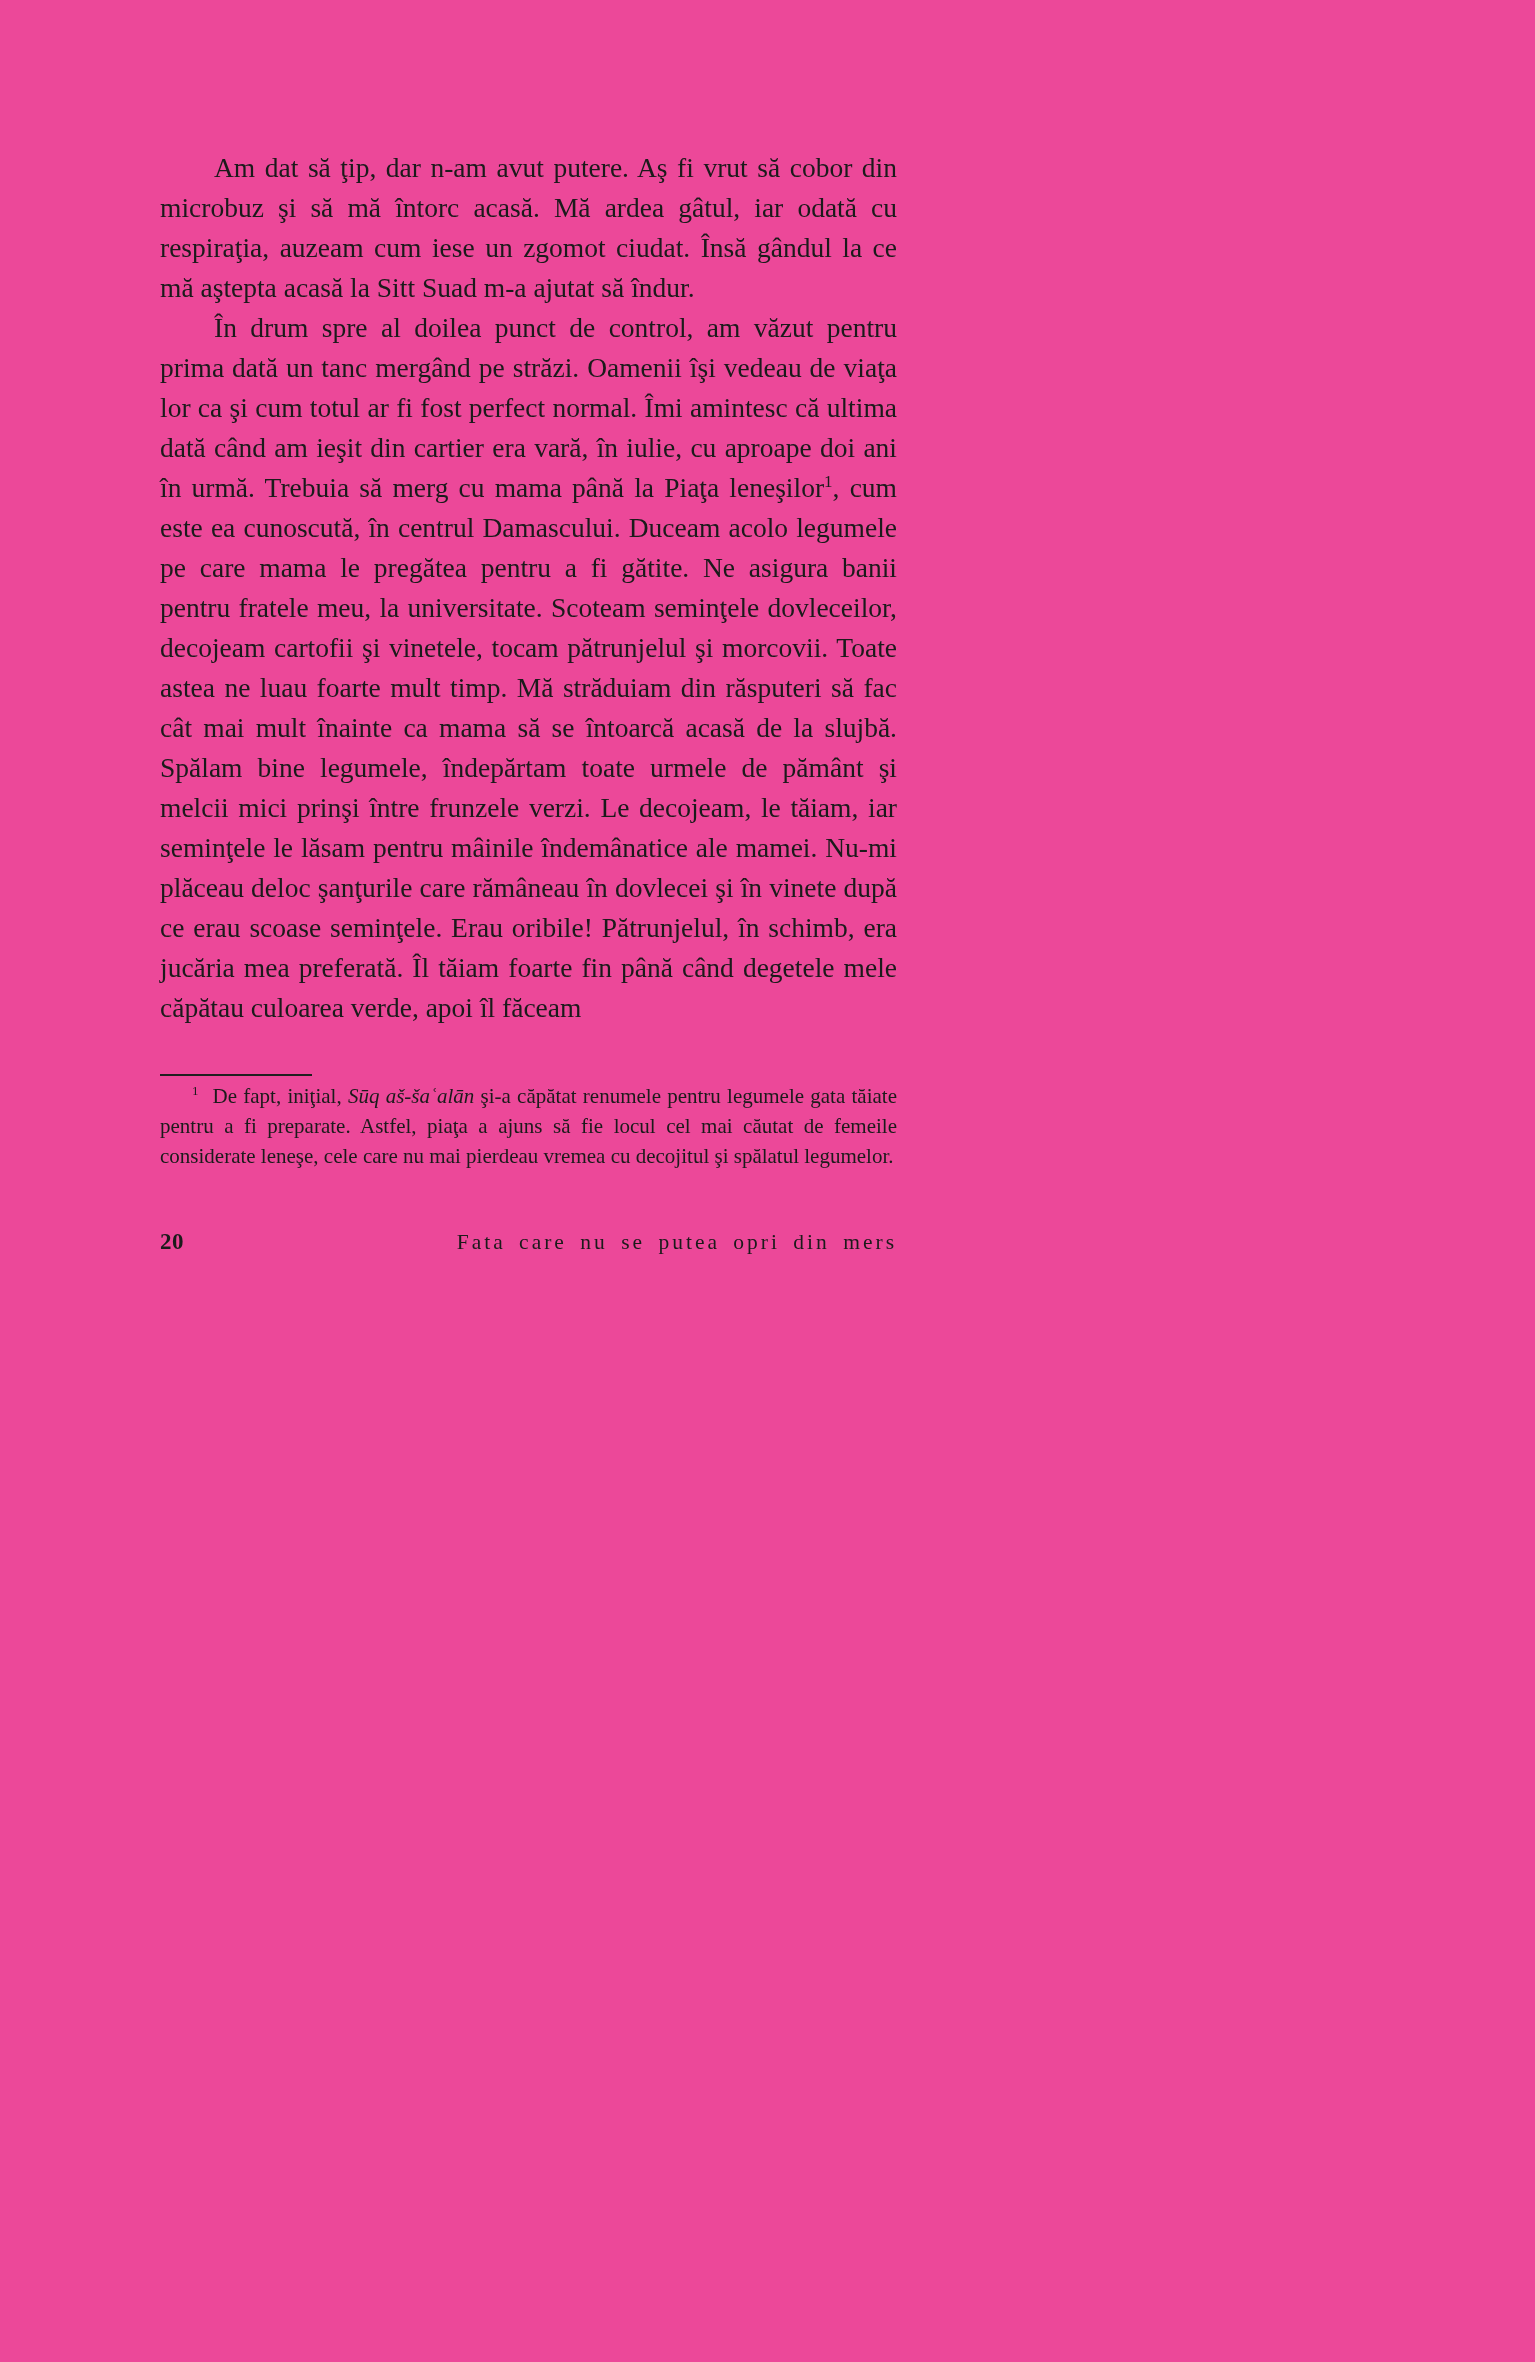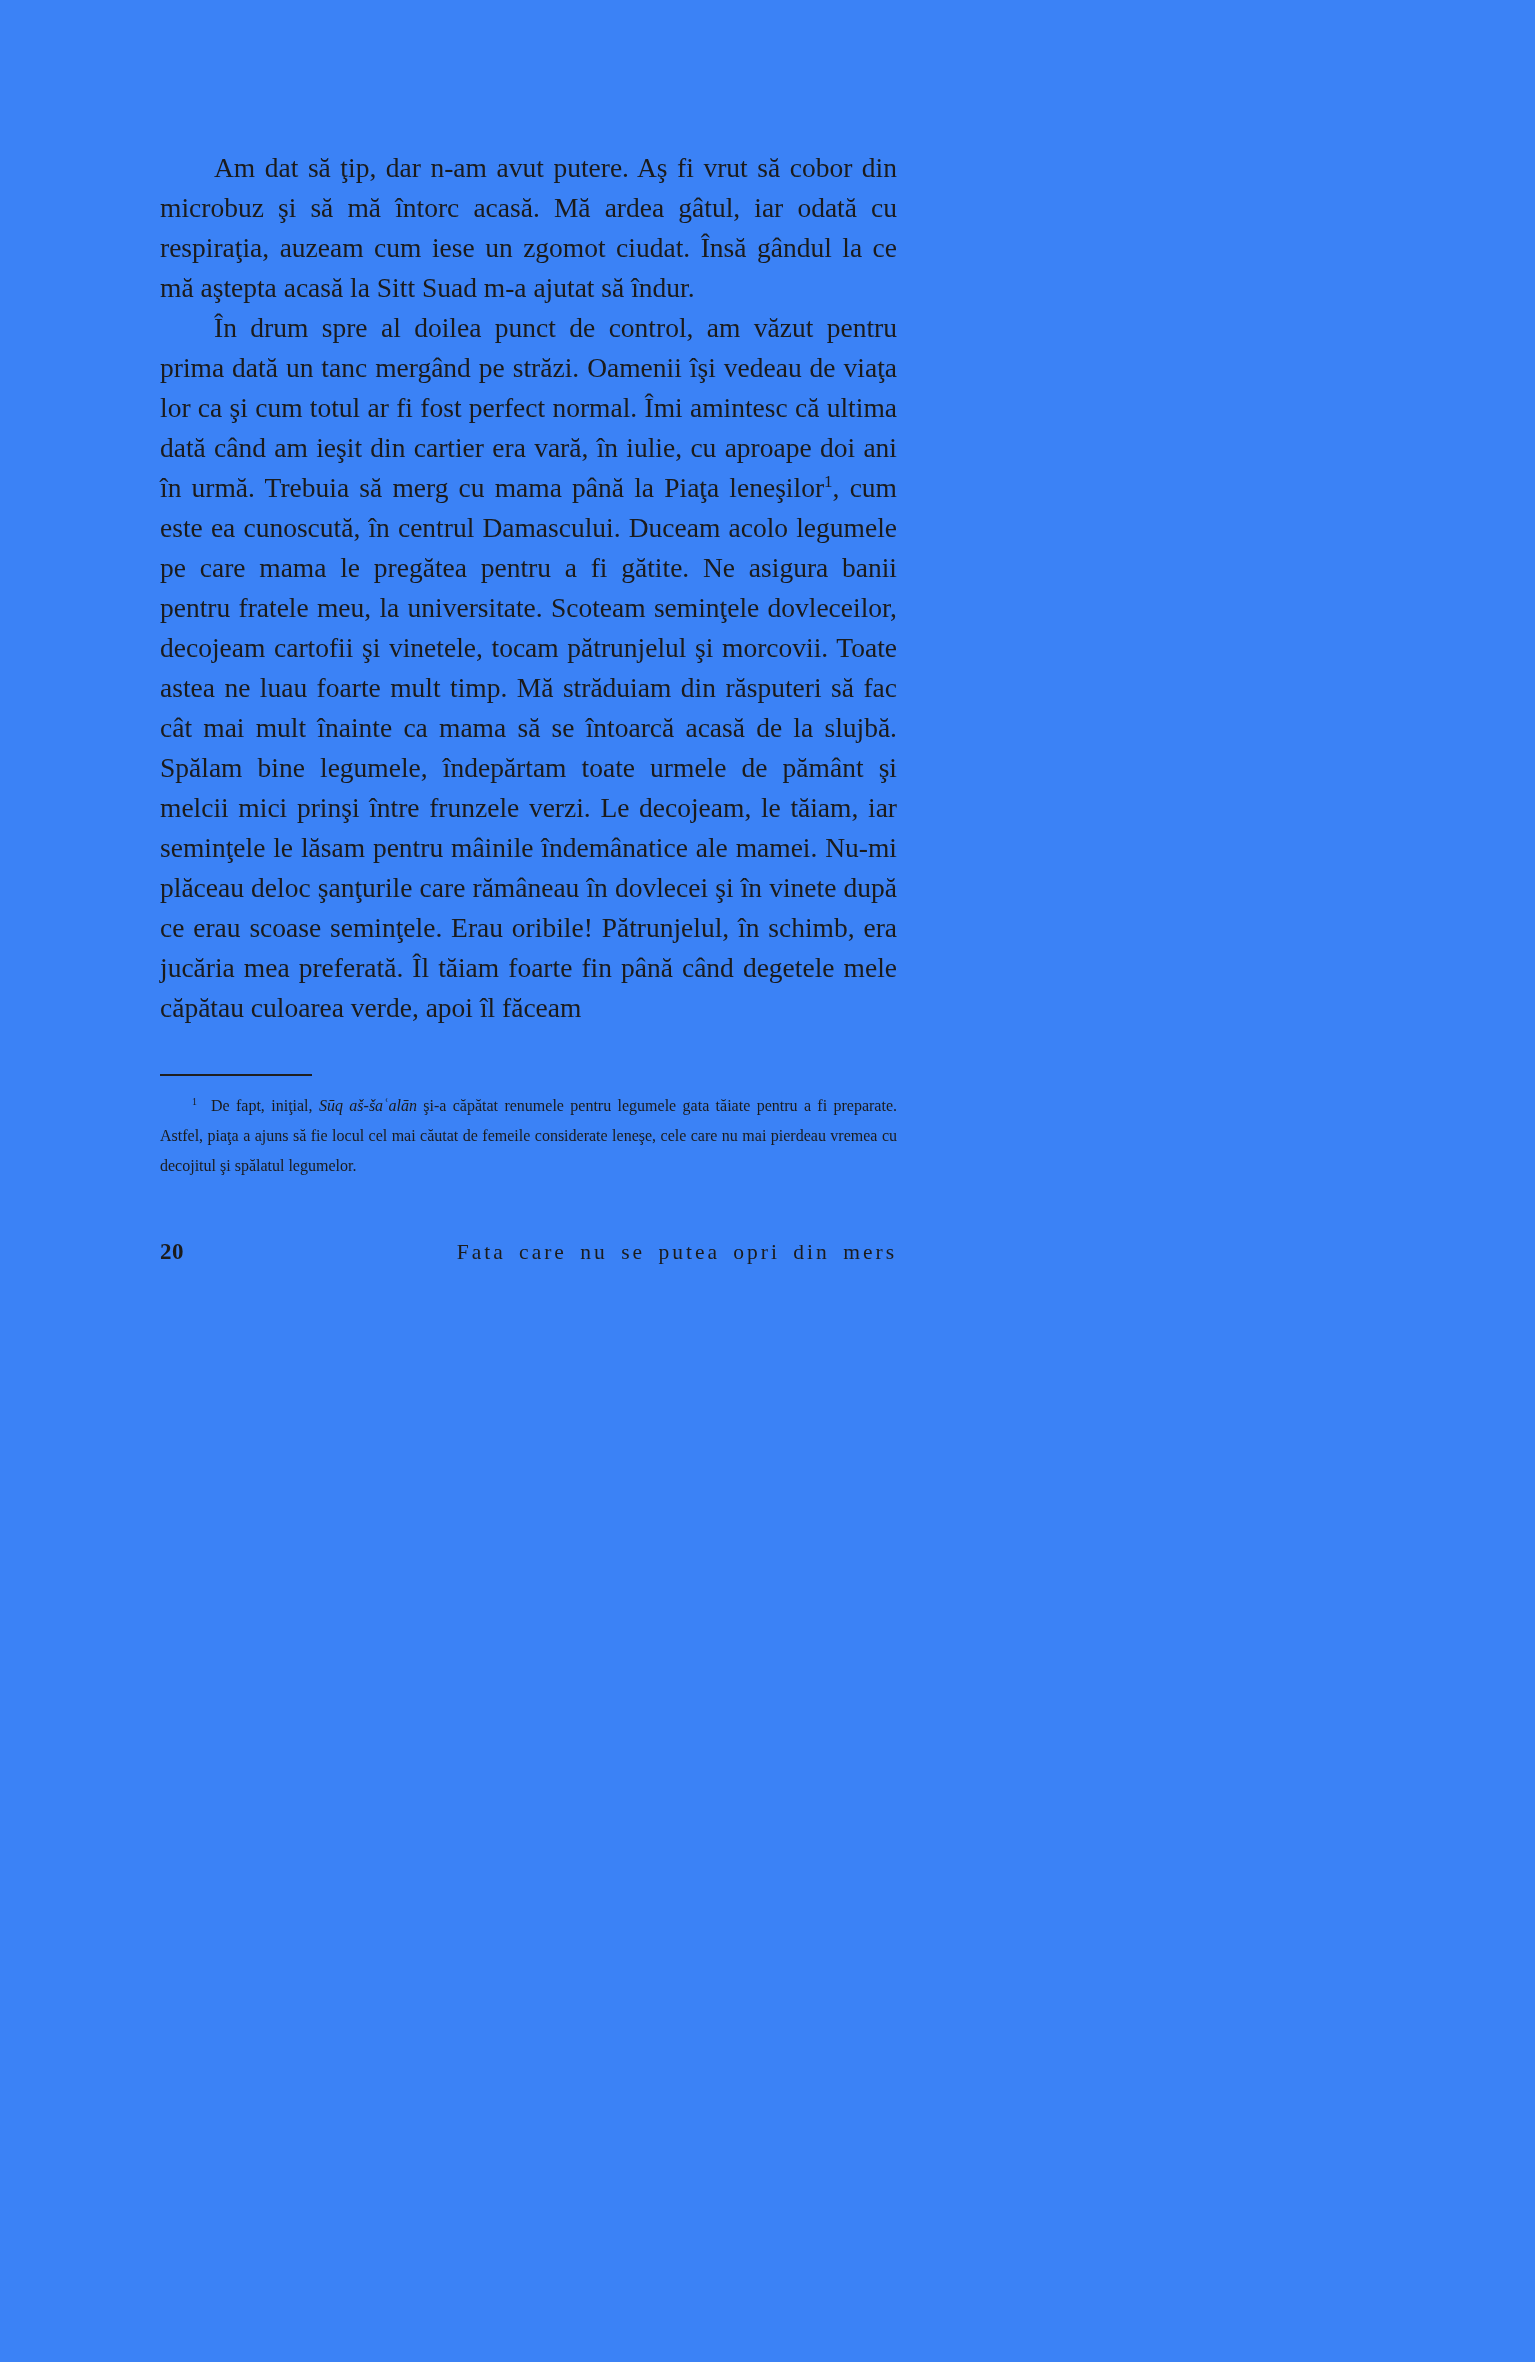--- a/index.html
+++ b/index.html
@@ -4,21 +4,21 @@
 <style>
   html, body {
     margin: 0;
     padding: 0;
     background: #ffffff;
   }
   .page {
     position: relative;
     width: 1535px;
     height: 2362px;
-    background: #3b82f6;
+    background: #ec4899;
     color: #1b1b1b;
     font-family: "Liberation Serif", serif;
     overflow: hidden;
   }
   .content {
     position: absolute;
     left: 160px;
     top: 148px;
     width: 737px;
   }
@@ -35,22 +35,22 @@
     line-height: 0;
     vertical-align: super;
   }
   .footnote-rule {
     margin-top: 46px;
     width: 152px;
     height: 0;
     border-top: 2px solid #1f1f1f;
   }
   .footnote {
-    margin-top: 15px;
-    font-size: 16px;
+    margin-top: 5px;
+    font-size: 21px;
     line-height: 30px;
     text-align: justify;
     text-indent: 32px;
     color: #1b1b1b;
   }
   .footnote sup.fnref {
     margin-right: 14px;
   }
   .footnote i {
     font-style: italic;

